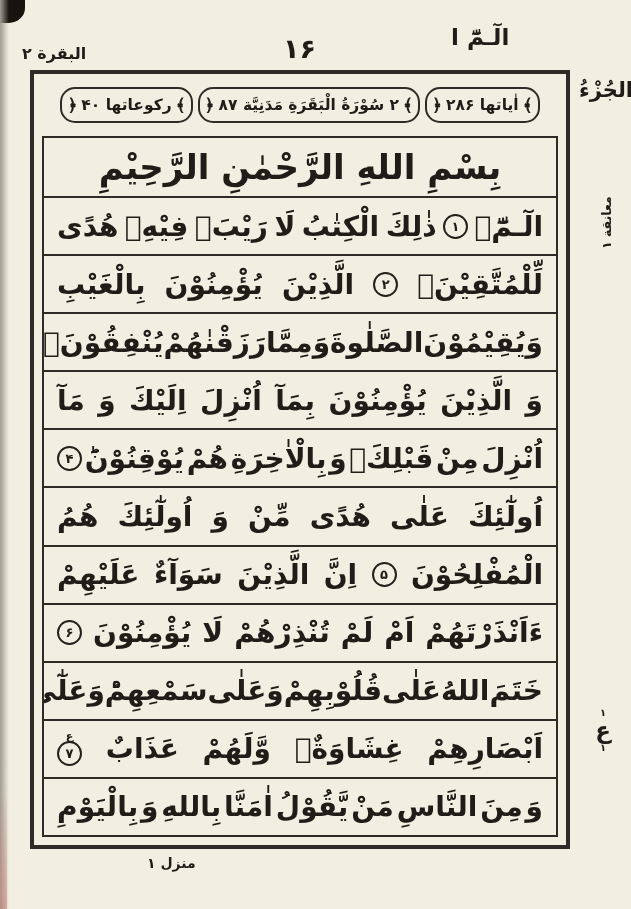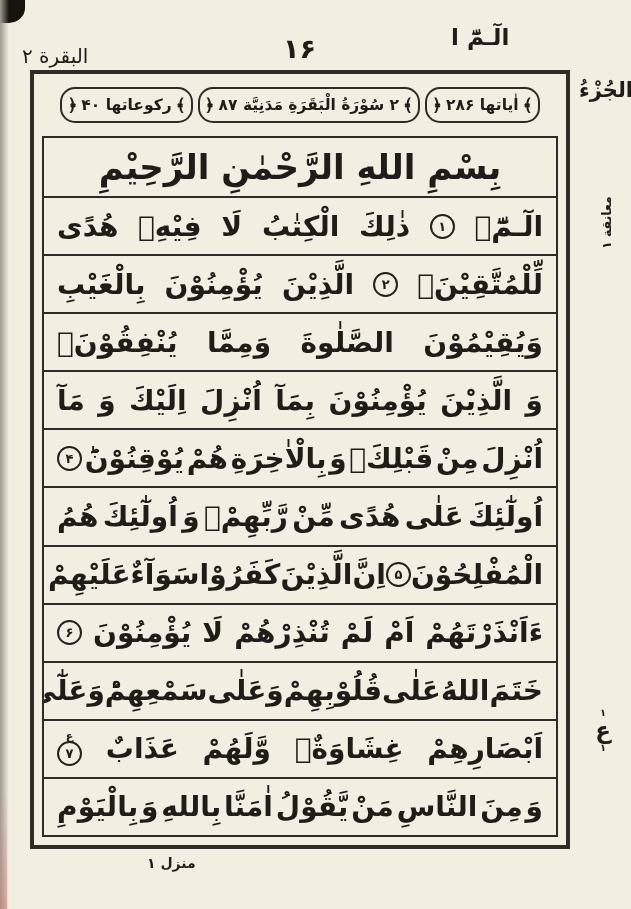--- a/index.html
+++ b/index.html
@@ -9,21 +9,21 @@
     font-family:"DejaVu Sans",sans-serif;
   }
   
   .corner-blob{position:absolute;left:0;top:0;width:25px;height:23px;background:#171410;border-radius:0 0 65% 0;}
   .left-strip{position:absolute;left:0;top:0;width:9px;height:100%;
     background:linear-gradient(to right,#a19c92,rgba(161,156,146,0));}
   .pink-smudge{position:absolute;left:0;bottom:0;width:7px;height:120px;
     background:linear-gradient(to top,rgba(204,128,118,.55),rgba(204,128,118,0));}
 
   
-  .top-left-surah{position:absolute;left:22px;top:44px;font-size:20px;font-weight:normal;}
+  .top-left-surah{position:absolute;left:22px;top:44px;font-size:16px;font-weight:bold;}
   .page-number{position:absolute;left:283px;top:33px;font-size:27px;font-weight:bold;letter-spacing:2px;}
   .top-right-juz{position:absolute;left:451px;top:24px;font-size:23px;font-weight:bold;}
 
   
   .juz-margin{position:absolute;left:579px;top:78px;font-size:21px;font-weight:bold;white-space:nowrap;}
   .muanaqa{position:absolute;left:599px;top:249px;font-size:12.5px;font-weight:bold;white-space:nowrap;
     transform-origin:0 0;transform:rotate(-90deg);}
   .ruku-margin{position:absolute;left:589px;top:708px;width:28px;display:flex;flex-direction:column;
     align-items:center;line-height:1;font-weight:bold;}
   .ruku-margin .mini{font-size:10px;}
@@ -96,36 +96,38 @@
     <div class="bismillah-row">بِسْمِ اللهِ الرَّحْمٰنِ الرَّحِيْمِ</div>
 
   <div class="quran-line">
         <span class="word">الٓـمّٓۚ</span>
         <span class="verse-wrap">
           <span class="verse-circle">۱</span>
         </span>
         <span class="word">ذٰلِكَ</span>
         <span class="word">الْكِتٰبُ</span>
         <span class="word">لَا</span>
+        <span class="word">رَيْبَۛ</span>
         <span class="word">فِيْهِۛ</span>
         <span class="word">هُدًى</span>
       </div>
       <div class="quran-line">
         <span class="word">لِّلْمُتَّقِيْنَۙ</span>
         <span class="verse-wrap">
           <span class="verse-circle">۲</span>
         </span>
         <span class="word">الَّذِيْنَ</span>
         <span class="word">يُؤْمِنُوْنَ</span>
         <span class="word">بِالْغَيْبِ</span>
       </div>
       <div class="quran-line">
         <span class="word">وَيُقِيْمُوْنَ</span>
         <span class="word">الصَّلٰوةَ</span>
         <span class="word">وَمِمَّا</span>
+        <span class="word">رَزَقْنٰهُمْ</span>
         <span class="word">يُنْفِقُوْنَۙ</span>
       </div>
       <div class="quran-line">
         <span class="word">وَ</span>
         <span class="word">الَّذِيْنَ</span>
         <span class="word">يُؤْمِنُوْنَ</span>
         <span class="word">بِمَآ</span>
         <span class="word">اُنْزِلَ</span>
         <span class="word">اِلَيْكَ</span>
         <span class="word">وَ</span>
@@ -141,33 +143,31 @@
         <span class="word">يُوْقِنُوْنَؕ</span>
         <span class="verse-wrap">
           <span class="verse-circle">۴</span>
         </span>
       </div>
       <div class="quran-line">
         <span class="word">اُولٰٓئِكَ</span>
         <span class="word">عَلٰى</span>
         <span class="word">هُدًى</span>
         <span class="word">مِّنْ</span>
-        <span class="word">رَّبِّهِمْۗ</span>
         <span class="word">وَ</span>
         <span class="word">اُولٰٓئِكَ</span>
         <span class="word">هُمُ</span>
       </div>
       <div class="quran-line">
         <span class="word">الْمُفْلِحُوْنَ</span>
         <span class="verse-wrap">
           <span class="verse-circle">۵</span>
         </span>
         <span class="word">اِنَّ</span>
         <span class="word">الَّذِيْنَ</span>
-        <span class="word">كَفَرُوْا</span>
         <span class="word">سَوَآءٌ</span>
         <span class="word">عَلَيْهِمْ</span>
       </div>
       <div class="quran-line">
         <span class="word">ءَاَنْذَرْتَهُمْ</span>
         <span class="word">اَمْ</span>
         <span class="word">لَمْ</span>
         <span class="word">تُنْذِرْهُمْ</span>
         <span class="word">لَا</span>
         <span class="word">يُؤْمِنُوْنَ</span>

